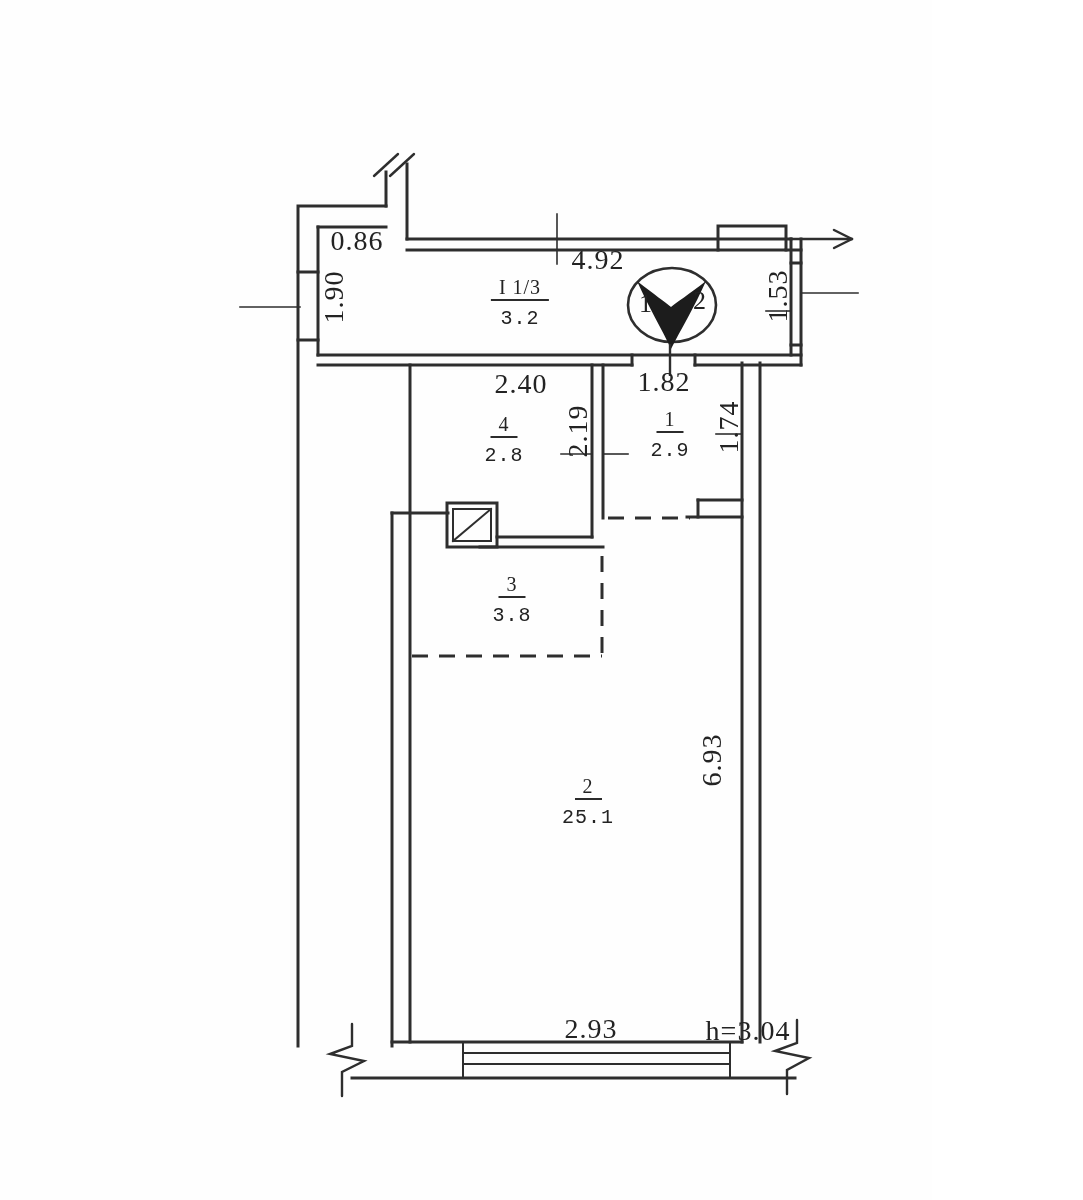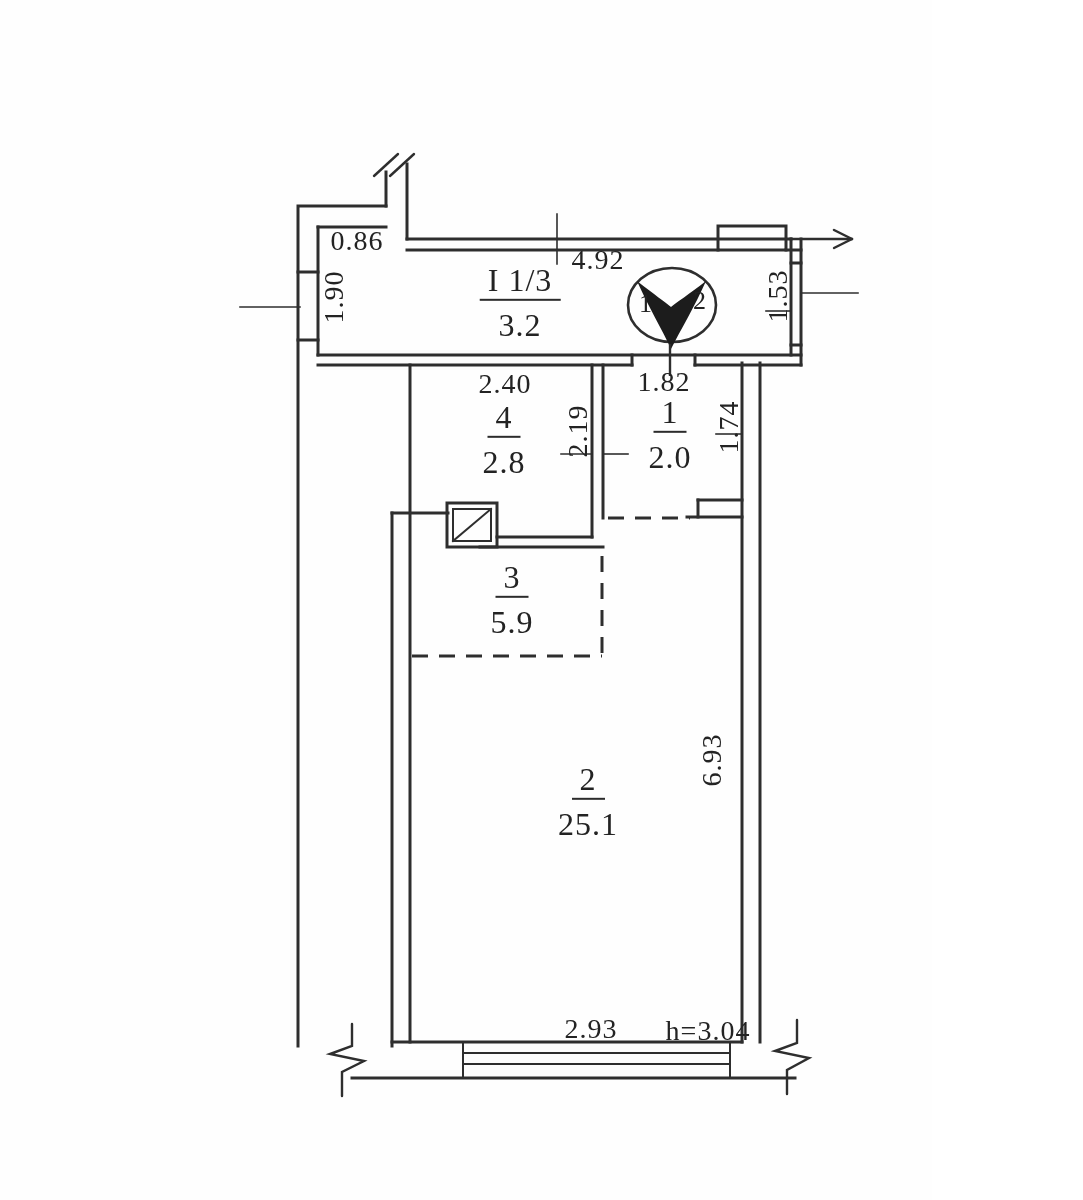--- a/index.html
+++ b/index.html
@@ -19,31 +19,31 @@
     line-height:1;
     white-space:nowrap;
     color:#232323;
     letter-spacing:1px;
   }
   .rot{transform:translate(-50%,-50%) rotate(-90deg);}
   .fraction{
     position:absolute;
     transform:translate(-50%,-50%);
     text-align:center;
-    font-size:32px;
+    font-size:20px;
     line-height:1.1;
     color:#232323;
     letter-spacing:1px;
   }
   .fraction .num{
     display:inline-block;
     border-bottom:2px solid #2b2b2b;
     padding:0 8px 1px 8px;
   }
-  .fraction .area{margin-top:7px;}
+  .fraction .area{margin-top:7px;font-family:Liberation Mono, monospace;}
   .badge-txt{font-size:26px;}
 </style>
 </head>
 <body>
 
 <div id="stage">
 
   <svg id="plan-svg" width="1083" height="1200" viewBox="0 0 1083 1200">
 
     <g stroke="#2e2e2e" fill="none" stroke-width="3" stroke-linecap="square">
@@ -178,47 +178,47 @@
   <div class="lbl rot" style="left:778px;top:296px">1.53</div>
 
   <div class="fraction" style="left:520px;top:303px">
     <div class="num">I 1/3</div>
     <div class="area">3.2</div>
   </div>
 
   <div class="lbl badge-txt" style="left:646px;top:304px">1</div>
   <div class="lbl badge-txt" style="left:700px;top:301px">2</div>
 
-  <div class="lbl" style="left:505px;top:384px">2.40</div>
+  <div class="lbl" style="left:521px;top:384px">2.40</div>
 
   <div class="lbl" style="left:664px;top:382px">1.82</div>
 
   <div class="lbl rot" style="left:578px;top:431px">2.19</div>
 
   <div class="lbl rot" style="left:729px;top:427px">1.74</div>
 
   <div class="fraction" style="left:504px;top:440px">
     <div class="num">4</div>
     <div class="area">2.8</div>
   </div>
 
   <div class="fraction" style="left:670px;top:435px">
     <div class="num">1</div>
-    <div class="area">2.0</div>
+    <div class="area">2.9</div>
   </div>
 
   <div class="fraction" style="left:512px;top:600px">
     <div class="num">3</div>
-    <div class="area">5.9</div>
+    <div class="area">3.8</div>
   </div>
 
   <div class="fraction" style="left:588px;top:802px">
     <div class="num">2</div>
     <div class="area">25.1</div>
   </div>
 
   <div class="lbl rot" style="left:712px;top:760px">6.93</div>
 
   <div class="lbl" style="left:591px;top:1029px">2.93</div>
 
-  <div class="lbl" style="left:708px;top:1031px">h=3.04</div>
+  <div class="lbl" style="left:748px;top:1031px">h=3.04</div>
 
 </div>
 
 </body></html>

